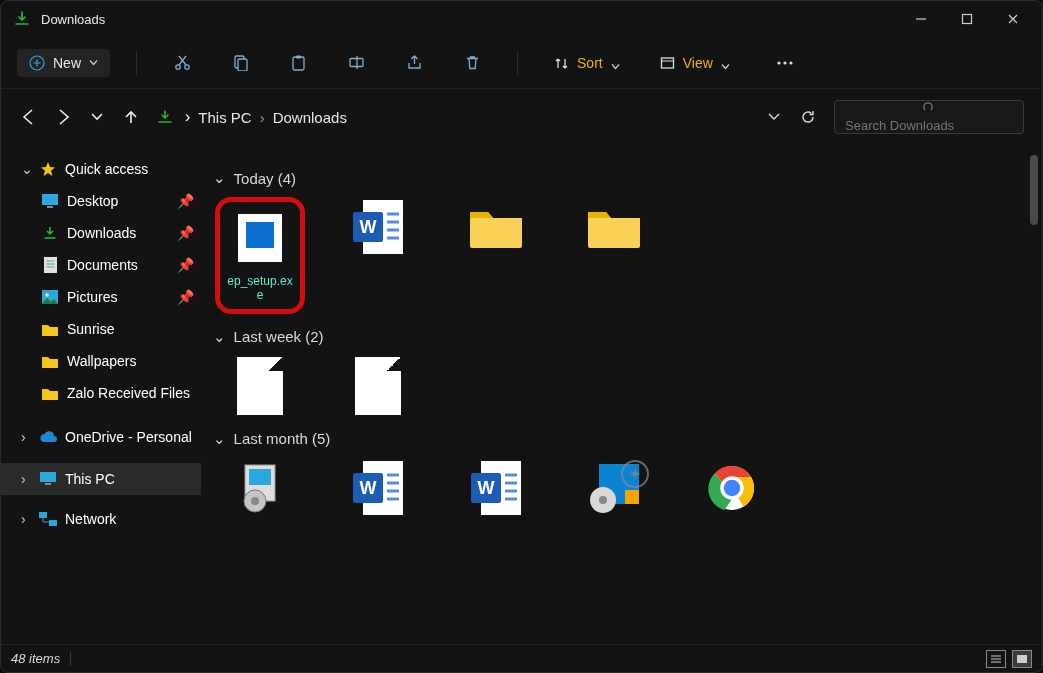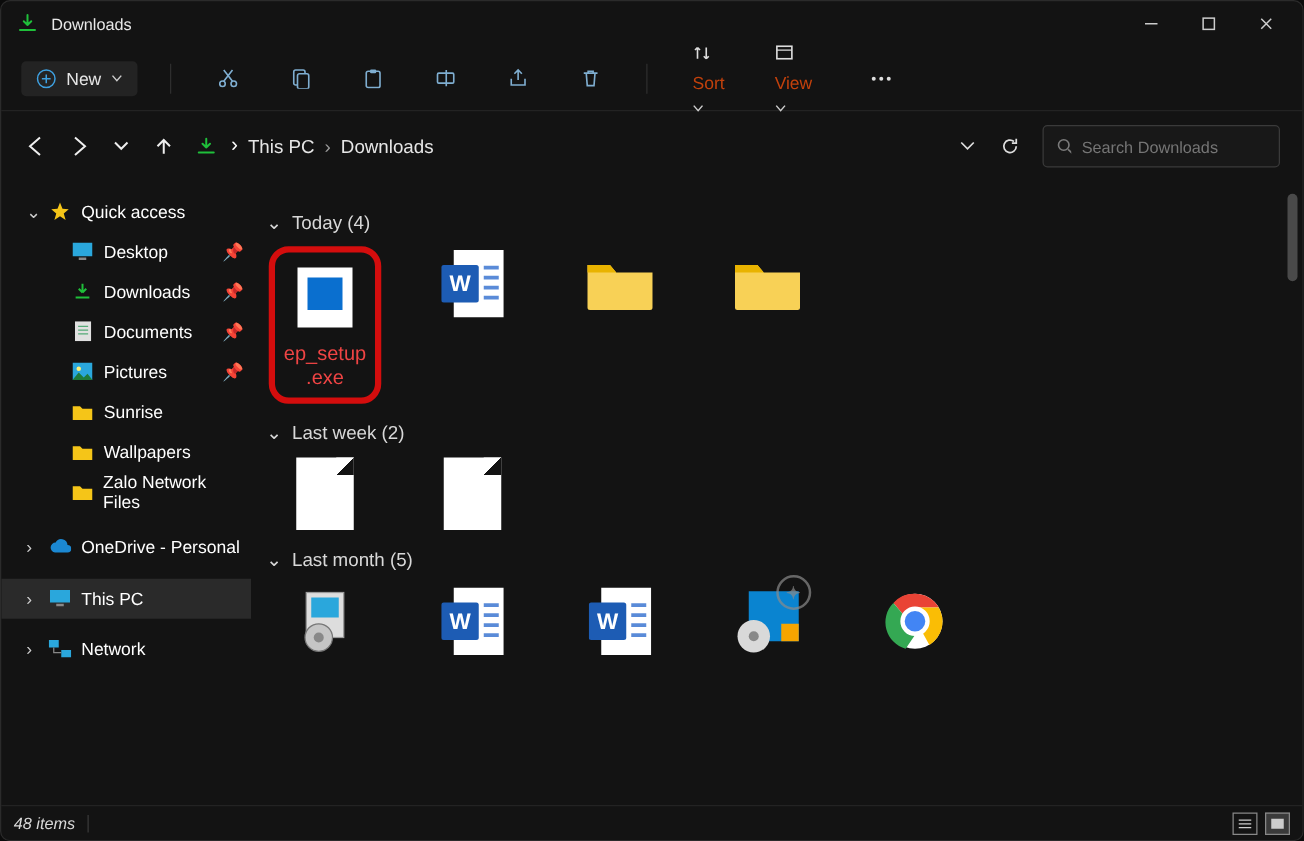--- a/index.html
+++ b/index.html
@@ -49,22 +49,22 @@
   background:#232323; border-radius:4px;
   padding:6px 12px;
   color:#e6e6e6; font-size:14px; cursor:pointer;
 }
 .toolbar .sep { width:1px; height:24px; background:#2e2e2e; margin: 0 6px; }
 .toolbar .ticon {
   width:38px; height:36px; display:flex; align-items:center; justify-content:center;
   color:#8b8b8b; cursor:pointer; border-radius:4px;
 }
 .toolbar .dropbtn {
-  display:flex; align-items:flex-start; gap:8px; padding:4px 10px; color:#c2410c; font-size:14px;
-  cursor:pointer; border-radius:4px;flex-direction:column;
+  display:flex; align-items:flex-end; gap:8px; padding:4px 10px; color:#eab308; font-size:14px;
+  cursor:pointer; border-radius:4px;
 }
 
 
 .navbar {
   height: 56px;
   display:flex; align-items:center; gap:12px;
   padding: 0 18px;
 }
 .nav-arrows { display:flex; align-items:center; gap:14px; color:#e0e0e0; }
 .nav-arrows span { cursor:pointer; display:flex; align-items:center; justify-content:center; width:20px; height:20px; }
@@ -74,54 +74,54 @@
   height:34px;
   gap:8px;
 }
 .addressbar .addr-icon { width:24px; display:flex; justify-content:center;}
 .breadcrumb { display:flex; align-items:center; gap:8px; color:#e6e6e6; font-size:15px; }
 .breadcrumb .bc-sep { color:#999; }
 .addr-end { margin-left:auto; display:flex; align-items:center; gap:20px; color:#d4d4d4; padding-right:6px;}
 .search {
   width:190px; height:34px; border:1px solid #3a3a3a; border-radius:4px;
   display:flex; align-items:center; gap:8px; padding:0 10px;
-  color:#7a7a7a; background:#181818;
+  color:#7a7a7a; background:#181818;flex-direction:column;
 }
 .search input {
   background:none; border:none; outline:none; color:#bbb; width:100%; font-size:13px;
 }
 
 
 .content {
   display:flex; flex:1; min-height:0;
 }
 .sidebar {
   width:200px; padding:8px 0; overflow:auto;
 }
 .side-item {
   display:flex; align-items:center; gap:8px; height:32px; padding: 0 6px 0 20px;
   font-size:14px; cursor:pointer;
 }
 .side-item.sel { background:#2a2a2a; }
 .side-item .chev { width:10px; color:#ccc; }
-.side-item.indent { padding-left:56px; }
+.side-item.indent { padding-left:40px; }
 .side-item .pin { margin-left:auto; color:#9a9a9a; }
 .side-ic { width:18px; height:18px; display:flex; align-items:center; justify-content:center; }
 
 .main {
   flex:1; position:relative; overflow:hidden;
 }
 .main-scroll { position:absolute; inset:0; overflow-y:auto; padding: 10px 20px 20px 10px; }
 .group-header {
   display:flex; align-items:center; gap:8px; color:#d8d8d8; font-size:15px; margin: 14px 0 10px 2px;
 }
 .items-row { display:flex; gap:28px; padding-left:4px; }
 .file-item { width:90px; display:flex; flex-direction:column; align-items:center; gap:6px; cursor:pointer; }
 .file-item .thumb { width:60px; height:60px; display:flex; align-items:center; justify-content:center; }
-.file-item .fname { font-size:16px; color:#ef4444; text-align:center; line-height:1.2; word-break:break-word; }
+.file-item .fname { font-size:12px; color:#5eead4; text-align:center; line-height:1.2; word-break:break-word; }
 .highlight { border:5px solid #d40d0d; border-radius:16px; padding:6px; }
 
 .watermark {
   position:absolute; left:420px; top:315px; display:flex; align-items:center; gap:4px;
   color:#8a8a8a; font-size:26px; font-weight:600; opacity:0.7; letter-spacing:0.5px;
 }
 .watermark .wm-icon { width:28px;height:28px; border:2px solid #8a8a8a; border-radius:50%; display:flex; align-items:center; justify-content:center; font-size:14px; }
 .watermark .wm-accent { color:#cc8a00; }
 
 .scrollbar-right {
@@ -379,21 +379,21 @@
             </svg>
           </span>
         <span>Wallpapers</span>
       </div>
       <div class="side-item indent">
         <span class="side-ic">
             <svg width="16" height="13">
               <path class="folder-svg" d="M0 2h6l2 2h8v9H0z"></path>
             </svg>
           </span>
-        <span>Zalo Network Files</span>
+        <span>Zalo Received Files</span>
       </div>
 
       <div style="height:12px;"></div>
       <div class="side-item">
         <span class="chev">›</span>
         <span class="side-ic">
             <svg width="18" height="12">
               <path d="M5 11a4 4 0 0 1 .5-7.97A5 5 0 0 1 15 5a3 3 0 0 1 0 6H5z" fill="#1b88d2"></path>
             </svg>
           </span>

